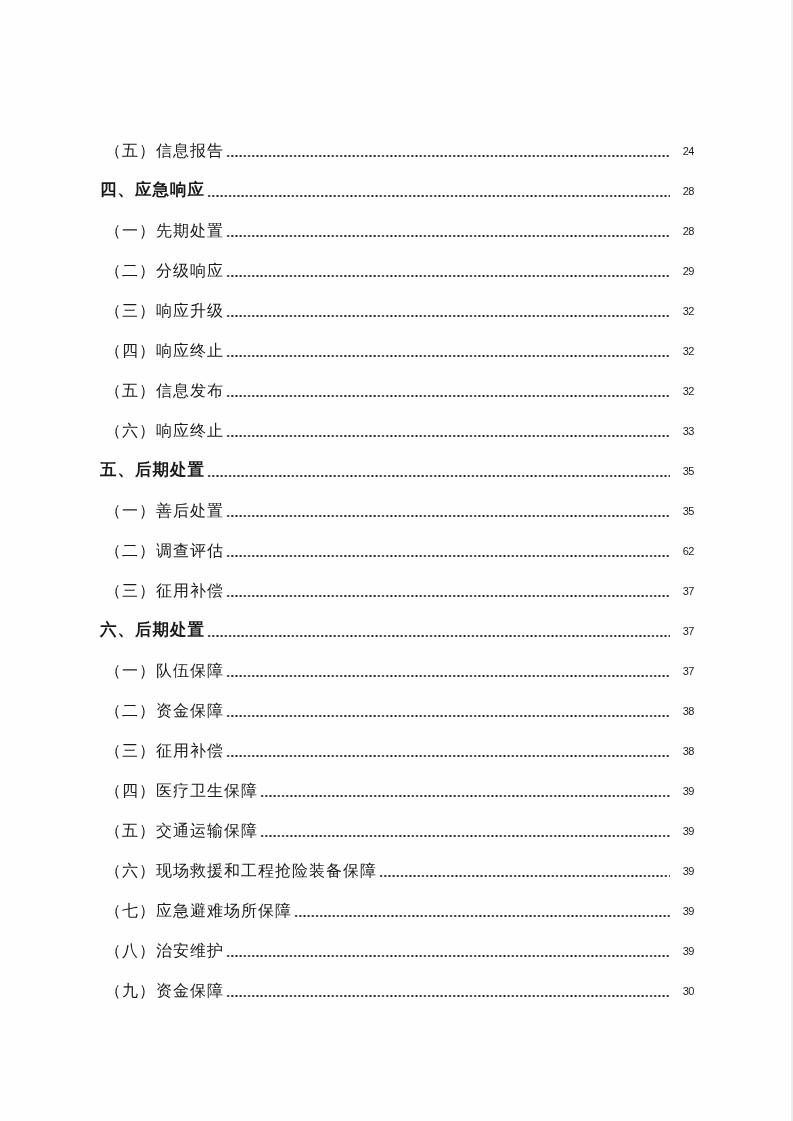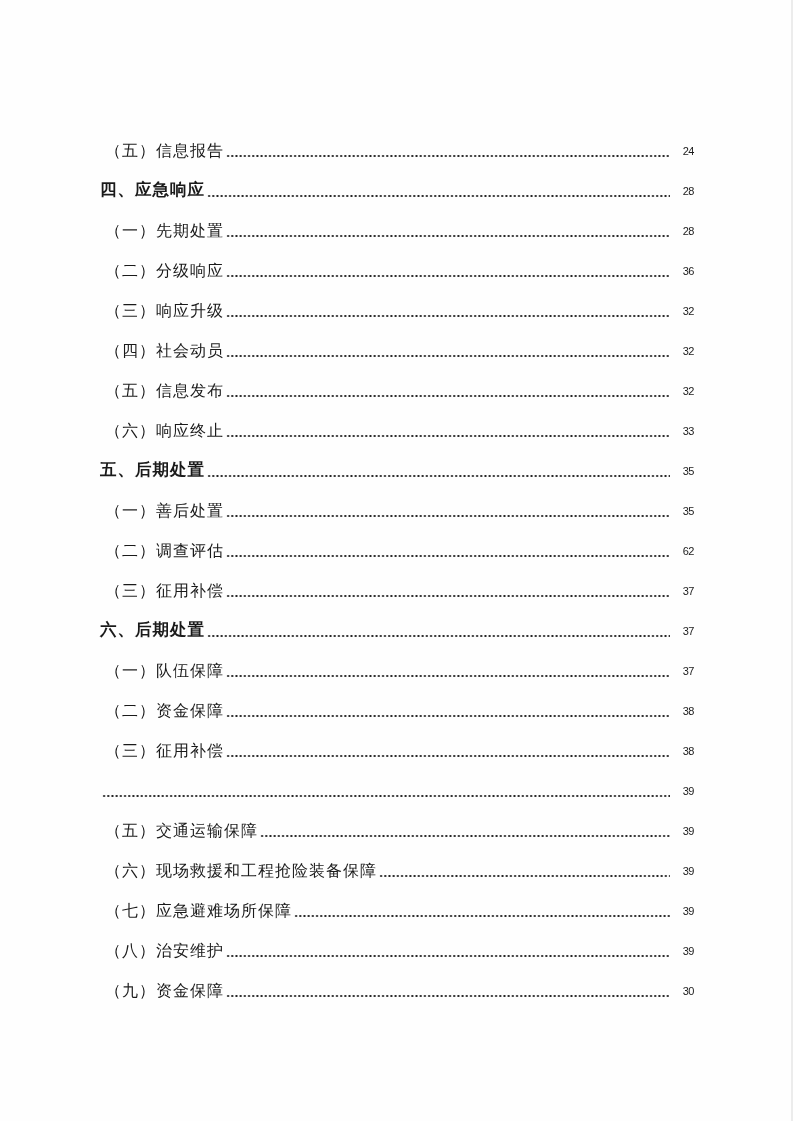--- a/index.html
+++ b/index.html
@@ -34,29 +34,29 @@
         <span class="pg">28</span>
       </div>
     <div class="row sub">
         <span class="title">（一）先期处置</span>
         <span class="leader"></span>
         <span class="pg">28</span>
       </div>
     <div class="row sub">
         <span class="title">（二）分级响应</span>
         <span class="leader"></span>
-        <span class="pg">36</span>
+        <span class="pg">29</span>
       </div>
     <div class="row sub">
         <span class="title">（三）响应升级</span>
         <span class="leader"></span>
         <span class="pg">32</span>
       </div>
     <div class="row sub">
-        <span class="title">（四）社会动员</span>
+        <span class="title">（四）响应终止</span>
         <span class="leader"></span>
         <span class="pg">32</span>
       </div>
     <div class="row sub">
         <span class="title">（五）信息发布</span>
         <span class="leader"></span>
         <span class="pg">32</span>
       </div>
     <div class="row sub">
         <span class="title">（六）响应终止</span>
@@ -97,20 +97,21 @@
         <span class="title">（二）资金保障</span>
         <span class="leader"></span>
         <span class="pg">38</span>
       </div>
     <div class="row sub">
         <span class="title">（三）征用补偿</span>
         <span class="leader"></span>
         <span class="pg">38</span>
       </div>
     <div class="row sub">
+        <span class="title">（四）医疗卫生保障</span>
         <span class="leader"></span>
         <span class="pg">39</span>
       </div>
     <div class="row sub">
         <span class="title">（五）交通运输保障</span>
         <span class="leader"></span>
         <span class="pg">39</span>
       </div>
     <div class="row sub">
         <span class="title">（六）现场救援和工程抢险装备保障</span>

